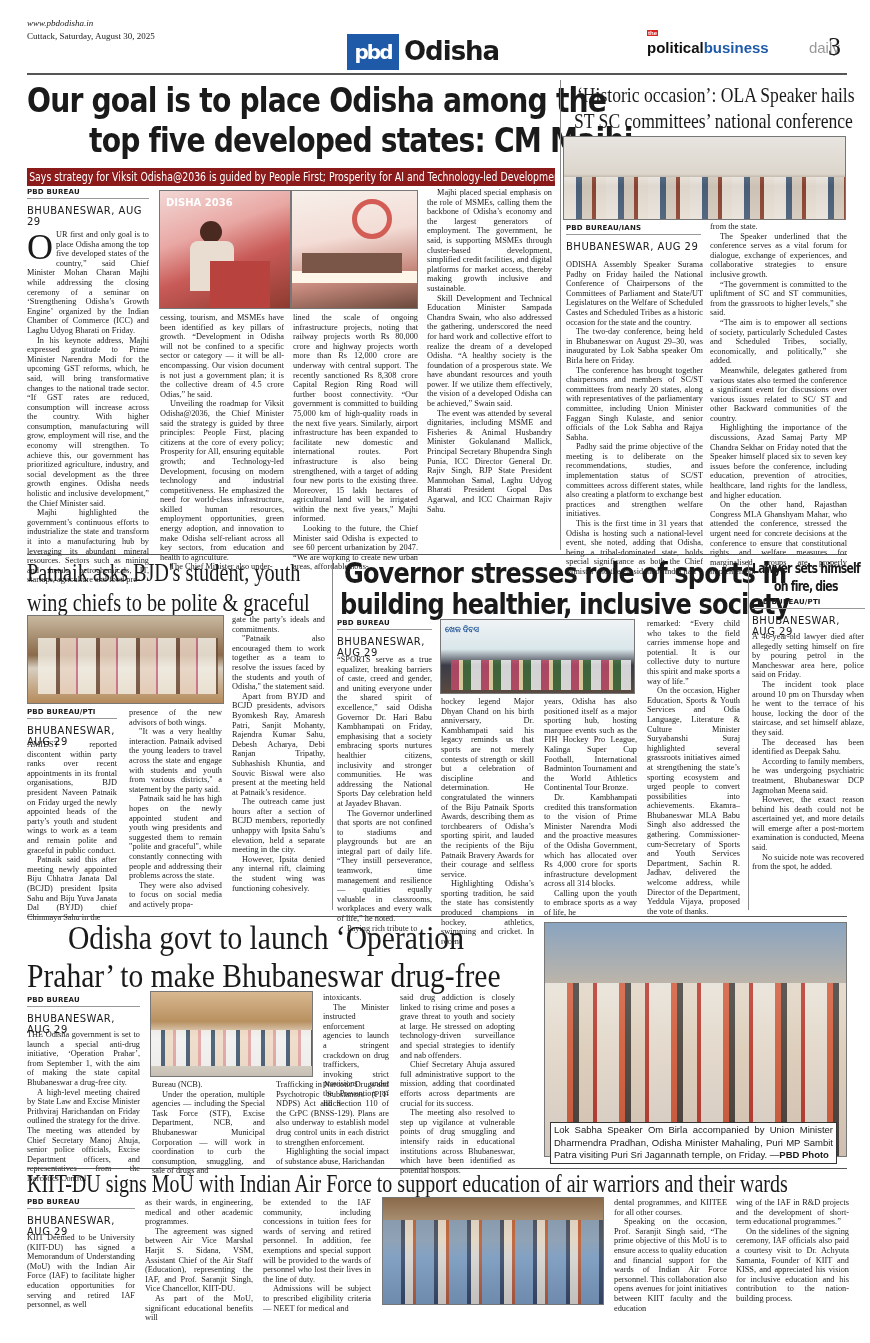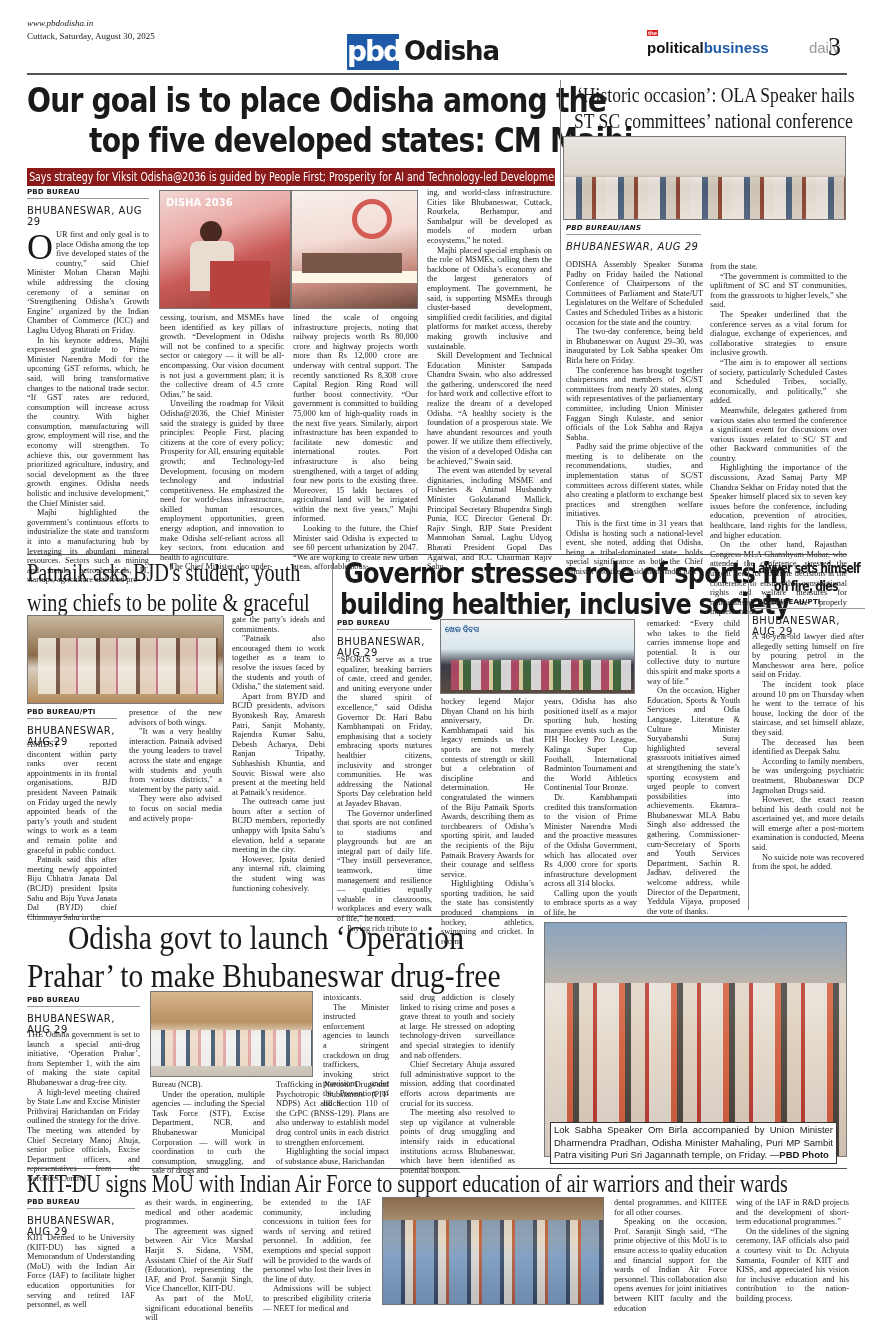--- a/index.html
+++ b/index.html
@@ -13,21 +13,21 @@
   .dateline { font-family: "DejaVu Sans", sans-serif; font-size: 10px; letter-spacing: 0.5px; margin-top: 6px; margin-bottom: 10px; }
   .hl-cond { font-family: "DejaVu Sans", sans-serif; font-weight: bold; transform-origin: left top; letter-spacing: -1px; }
   .hl-serif { font-family: "Liberation Serif", serif; }
   .rule-h { position: absolute; height: 2px; background: #555; }
   .rule-v { position: absolute; width: 1px; background: #888; }
   .photo { position: absolute; overflow: hidden; border: 1px solid #777; }
   .caption { font-family: "Liberation Sans", sans-serif; font-size: 9.5px; line-height: 12.5px; border: 1px solid #333; background: #fff; padding: 1px 3px; text-align: justify; }
   
   #hdr-url { left: 27px; top: 18px; font-style: italic; font-size: 9px; }
   #hdr-date { left: 27px; top: 31px; font-size: 9px; }
-  #logo-box { left: 347px; top: 34px; width: 52px; height: 36px; background: #1e5aa8; color: #fff; font-family: "DejaVu Sans", sans-serif; font-weight: bold; font-size: 28px; line-height: 36px; text-align: center; letter-spacing: -2px; }
+  #logo-box { left: 347px; top: 34px; width: 52px; height: 36px; background: #1e5aa8; color: #fff; font-family: "DejaVu Sans", sans-serif; font-weight: bold; font-size: 20px; line-height: 36px; text-align: center; letter-spacing: -2px; }
   #logo-text { left: 404px; top: 34px; font-family: "DejaVu Sans", sans-serif; font-weight: bold; font-size: 26px; line-height: 34px; letter-spacing: -1px; }
   #pbd-the { left: 647px; top: 30px; background: #d22; color: #fff; font-size: 6px; font-weight: bold; padding: 0 1px; font-family: "Liberation Sans", sans-serif; }
   #pbd-name { left: 647px; top: 39px; font-family: "Liberation Sans", sans-serif; font-weight: bold; font-size: 15px; }
   #pbd-name .p1 { color: #111; } #pbd-name .p2 { color: #1e5aa8; } #pbd-name .p3 { color: #999; font-weight: normal; margin-left: 36px; }
   #page-num { left: 828px; top: 32px; font-size: 26px; font-family: "Liberation Serif", serif; }
 </style>
 </head>
 <body>
 
 <div class="abs" id="hdr-url">www.pbdodisha.in</div>
@@ -70,50 +70,49 @@
 <div class="abs txt" style="left:160px;top:313px;width:124px;">
   <p class="first">cessing, tourism, and MSMEs have been identified as key pillars of growth. “Development in Odisha will not be confined to a specific sector or category — it will be all-encompassing. Our vision document is not just a government plan; it is the collective dream of 4.5 crore Odias,” he said.</p>
   <p>Unveiling the roadmap for Viksit Odisha@2036, the Chief Minister said the strategy is guided by three principles: People First, placing citizens at the core of every policy; Prosperity for All, ensuring equitable growth; and Technology-led Development, focusing on modern technology and industrial competitiveness. He emphasized the need for world-class infrastructure, skilled human resources, employment opportunities, green energy adoption, and innovation to make Odisha self-reliant across all key sectors, from education and health to agriculture.</p>
   <p>The Chief Minister also under-</p>
 </div>
 <div class="abs txt" style="left:293px;top:313px;width:125px;">
   <p class="first">lined the scale of ongoing infrastructure projects, noting that railway projects worth Rs 80,000 crore and highway projects worth more than Rs 12,000 crore are underway with central support. The recently sanctioned Rs 8,308 crore Capital Region Ring Road will further boost connectivity. “Our government is committed to building 75,000 km of high-quality roads in the next five years. Similarly, airport infrastructure has been expanded to facilitate new domestic and international routes. Port infrastructure is also being strengthened, with a target of adding four new ports to the existing three. Moreover, 15 lakh hectares of agricultural land will be irrigated within the next five years,” Majhi informed.</p>
   <p>Looking to the future, the Chief Minister said Odisha is expected to see 60 percent urbanization by 2047. “We are working to create new urban areas, affordable hous-</p>
 </div>
 <div class="abs txt" style="left:427px;top:188px;width:125px;">
-  <p class="first">ing, and world-class infrastructure. Cities like Bhubaneswar, Cuttack, Rourkela, Berhampur, and Sambalpur will be developed as models of modern urban ecosystems,” he noted.</p>
   <p>Majhi placed special emphasis on the role of MSMEs, calling them the backbone of Odisha’s economy and the largest generators of employment. The government, he said, is supporting MSMEs through cluster-based development, simplified credit facilities, and digital platforms for market access, thereby making growth inclusive and sustainable.</p>
   <p>Skill Development and Technical Education Minister Sampada Chandra Swain, who also addressed the gathering, underscored the need for hard work and collective effort to realize the dream of a developed Odisha. “A healthy society is the foundation of a prosperous state. We have abundant resources and youth power. If we utilize them effectively, the vision of a developed Odisha can be achieved,” Swain said.</p>
   <p>The event was attended by several dignitaries, including MSME and Fisheries &amp; Animal Husbandry Minister Gokulanand Mallick, Principal Secretary Bhupendra Singh Punia, ICC Director General Dr. Rajiv Singh, BJP State President Manmohan Samal, Laghu Udyog Bharati President Gopal Das Agarwal, and ICC Chairman Rajiv Sahu.</p>
 </div>
 
 <div class="rule-v" style="left:560px;top:80px;height:470px;"></div>
 
 <div class="abs" style="left:566px;top:82px;width:300px;margin-left:8px;">
   <div class="hl-serif" style="font-size:22px;line-height:26px;white-space:nowrap;transform:scaleX(0.8);transform-origin:left top;margin-left:3px;">‘Historic occasion’: OLA Speaker hails</div>
   <div class="hl-serif" style="font-size:22px;line-height:26px;white-space:nowrap;transform:scaleX(0.8);transform-origin:left top;">ST SC committees’ national conference</div>
 </div>
 <div class="photo" style="left:563px;top:136px;width:283px;height:84px;background:linear-gradient(180deg,#e8e4e0 0%,#dcd6cc 45%,#7c6a5a 60%,#c8b8a8 100%);">
   <div style="position:absolute;left:0;top:40px;width:283px;height:44px;background:repeating-linear-gradient(90deg,#f0ece6 0 12px,#405a7a 12px 18px,#d9d0c4 18px 28px,#8a3d2a 28px 32px,#efe8de 32px 42px);opacity:0.85;"></div>
 </div>
-<div class="abs" style="left:566px;top:224px;width:135px;font-style:italic;">
+<div class="abs" style="left:566px;top:224px;width:135px;">
   <div class="byline">PBD BUREAU/IANS</div>
   <div class="dateline">BHUBANESWAR, AUG 29</div>
 </div>
 <div class="abs txt" style="left:566px;top:260px;width:137px;">
   <p class="first">ODISHA Assembly Speaker Surama Padhy on Friday hailed the National Conference of Chairpersons of the Committees of Parliament and State/UT Legislatures on the Welfare of Scheduled Castes and Scheduled Tribes as a historic occasion for the state and the country.</p>
   <p>The two-day conference, being held in Bhubaneswar on August 29–30, was inaugurated by Lok Sabha speaker Om Birla here on Friday.</p>
   <p>The conference has brought together chairpersons and members of SC/ST committees from nearly 20 states, along with representatives of the parliamentary committee, including Union Minister Faggan Singh Kulaste, and senior officials of the Lok Sabha and Rajya Sabha.</p>
   <p>Padhy said the prime objective of the meeting is to deliberate on the recommendations, studies, and implementation status of SC/ST committees across different states, while also creating a platform to exchange best practices and strengthen welfare initiatives.</p>
   <p>This is the first time in 31 years that Odisha is hosting such a national-level event, she noted, adding that Odisha, being a tribal-dominated state, holds special significance as both the Chief Minister and the President of India hail</p>
 </div>
-<div class="abs txt" style="left:710px;top:222px;width:137px;margin-top:40px;">
+<div class="abs txt" style="left:710px;top:222px;width:137px;">
   <p class="first">from the state.</p>
+  <p>The Speaker underlined that the conference serves as a vital forum for dialogue, exchange of experiences, and collaborative strategies to ensure inclusive growth.</p>
   <p>“The government is committed to the upliftment of SC and ST communities, from the grassroots to higher levels,” she said.</p>
-  <p>The Speaker underlined that the conference serves as a vital forum for dialogue, exchange of experiences, and collaborative strategies to ensure inclusive growth.</p>
   <p>“The aim is to empower all sections of society, particularly Scheduled Castes and Scheduled Tribes, socially, economically, and politically,” she added.</p>
   <p>Meanwhile, delegates gathered from various states also termed the conference a significant event for discussions over various issues related to SC/ ST and other Backward communities of the country.</p>
   <p>Highlighting the importance of the discussions, Azad Samaj Party MP Chandra Sekhar on Friday noted that the Speaker himself placed six to seven key issues before the conference, including education, prevention of atrocities, healthcare, land rights for the landless, and higher education.</p>
   <p>On the other hand, Rajasthan Congress MLA Ghanshyam Mahar, who attended the conference, stressed the urgent need for concrete decisions at the conference to ensure that constitutional rights and welfare measures for marginalised groups are properly implemented.</p>
 </div>
 
 <div class="rule-h" style="left:27px;top:554px;width:820px;height:1px;"></div>
 
 <div class="abs" style="left:27px;top:558px;width:300px;">
   <div class="hl-serif" style="font-size:26px;line-height:30px;white-space:nowrap;transform:scaleX(0.78);transform-origin:left top;">Patnaik asks BJD's student, youth</div>
@@ -126,20 +125,21 @@
   <div class="byline">PBD BUREAU/PTI</div>
   <div class="dateline">BHUBANESWAR, AUG 29</div>
 </div>
 <div class="abs txt" style="left:27px;top:740px;width:90px;">
   <p class="first">AMIDST reported discontent within party ranks over recent appointments in its frontal organisations, BJD president Naveen Patnaik on Friday urged the newly appointed heads of the party’s youth and student wings to work as a team and remain polite and graceful in public conduct.</p>
   <p>Patnaik said this after meeting newly appointed Biju Chhatra Janata Dal (BCJD) president Ipsita Sahu and Biju Yuva Janata Dal (BYJD) chief Chinmaya Sahu in the</p>
 </div>
 <div class="abs txt" style="left:129px;top:708px;width:93px;">
   <p class="first">presence of the new advisors of both wings.</p>
   <p>"It was a very healthy interaction. Patnaik advised the young leaders to travel across the state and engage with students and youth from various districts," a statement by the party said.</p>
+  <p>Patnaik said he has high hopes on the newly appointed student and youth wing presidents and suggested them to remain "polite and graceful", while constantly connecting with people and addressing their problems across the state.</p>
   <p>They were also advised to focus on social media and actively propa-</p>
 </div>
 <div class="abs txt" style="left:232px;top:615px;width:93px;">
   <p class="first">gate the party’s ideals and commitments.</p>
   <p>"Patnaik also encouraged them to work together as a team to resolve the issues faced by the students and youth of Odisha," the statement said.</p>
   <p>Apart from BYJD and BCJD presidents, advisors Byomkesh Ray, Amaresh Patri, Sanjit Mohanty, Rajendra Kumar Sahu, Debesh Acharya, Debi Ranjan Tripathy, Subhashish Khuntia, and Souvic Biswal were also present at the meeting held at Patnaik’s residence.</p>
   <p>The outreach came just hours after a section of BCJD members, reportedly unhappy with Ipsita Sahu’s elevation, held a separate meeting in the city.</p>
   <p>However, Ipsita denied any internal rift, claiming the student wing was functioning cohesively.</p>
 </div>
 
@@ -183,21 +183,21 @@
   <div class="hl-cond" style="font-size:14px;line-height:18px;white-space:nowrap;transform:scaleX(0.78);transform-origin:left top;text-align:left;margin-left:22px;">on fire, dies</div>
 </div>
 <div class="abs" style="left:752px;top:598px;width:113px;">
   <div class="byline">PBD BUREAU/PTI</div>
   <div class="dateline">BHUBANESWAR, AUG 29</div>
 </div>
 <div class="abs txt" style="left:752px;top:632px;width:112px;">
   <p class="first">A 46-year-old lawyer died after allegedly setting himself on fire by pouring petrol in the Mancheswar area here, police said on Friday.</p>
   <p>The incident took place around 10 pm on Thursday when he went to the terrace of his house, locking the door of the staircase, and set himself ablaze, they said.</p>
   <p>The deceased has been identified as Deepak Sahu.</p>
-  <p>According to family members, he was undergoing psychiatric treatment, Bhubaneswar DCP Jagmohan Drugs said.</p>
+  <p>According to family members, he was undergoing psychiatric treatment, Bhubaneswar DCP Jagmohan Meena said.</p>
   <p>However, the exact reason behind his death could not be ascertained yet, and more details will emerge after a post-mortem examination is conducted, Meena said.</p>
   <p>No suicide note was recovered from the spot, he added.</p>
 </div>
 
 <div class="rule-h" style="left:27px;top:916px;width:820px;height:1px;"></div>
 
 <div class="abs" style="left:60px;top:919px;width:480px;">
   <div class="hl-serif" style="font-size:34px;line-height:38px;white-space:nowrap;transform:scaleX(0.87);transform-origin:left top;margin-left:8px;">Odisha govt to launch ‘Operation</div>
   <div class="hl-serif" style="font-size:34px;line-height:38px;white-space:nowrap;transform:scaleX(0.87);transform-origin:left top;margin-left:-33px;">Prahar’ to make Bhubaneswar drug-free</div>
 </div>

